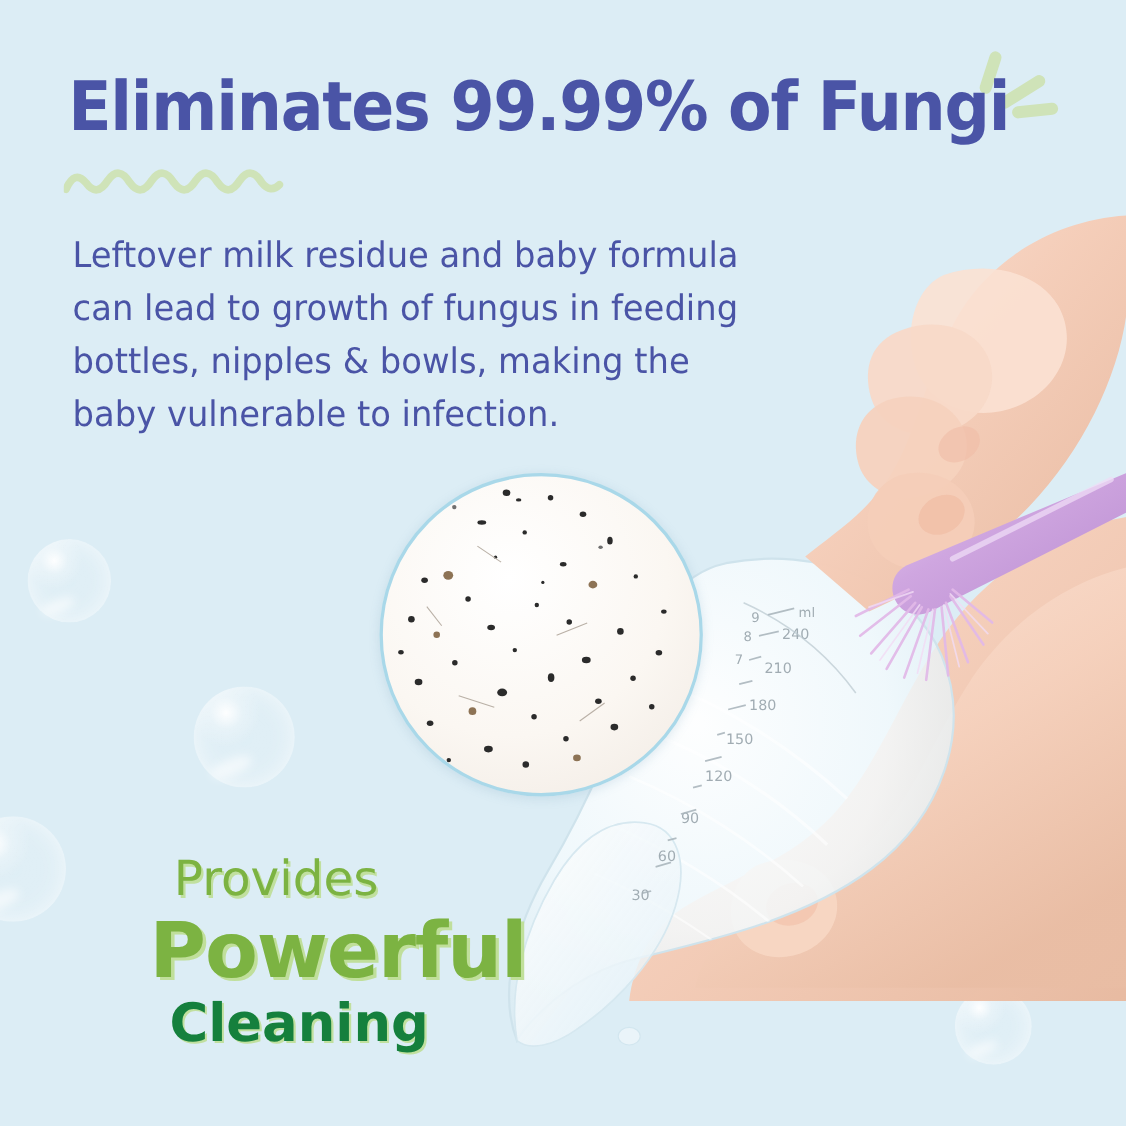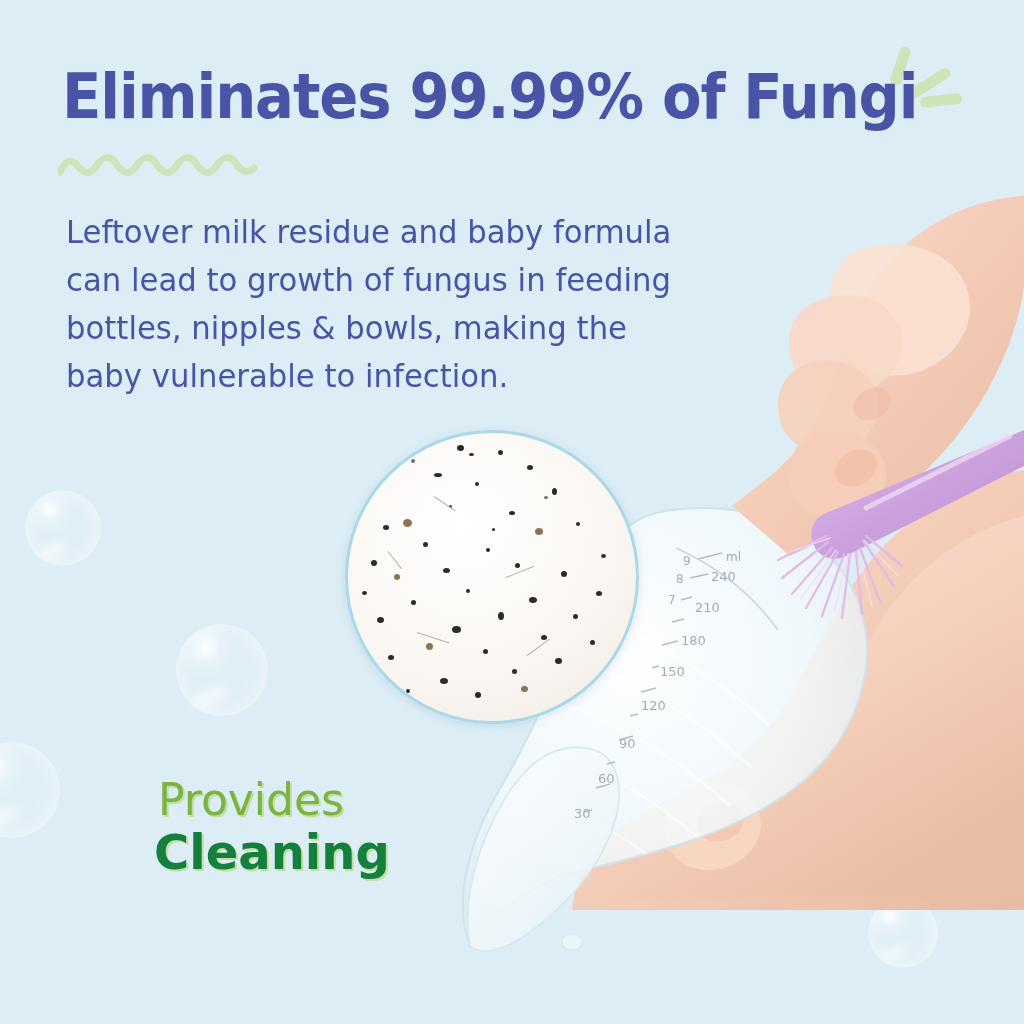--- a/index.html
+++ b/index.html
@@ -309,16 +309,17 @@
 
   <div class="body-copy">
     <div>Leftover milk residue and baby formula</div>
     <div>can lead to growth of fungus in feeding</div>
     <div>bottles, nipples &amp; bowls, making the</div>
     <div>baby vulnerable to infection.</div>
   </div>
 
   <div class="claim">
     <div class="l1">Provides</div>
+    <div class="l2">Powerful</div>
     <div class="l3">Cleaning</div>
   </div>
 
 </div>
 
 </body></html>

